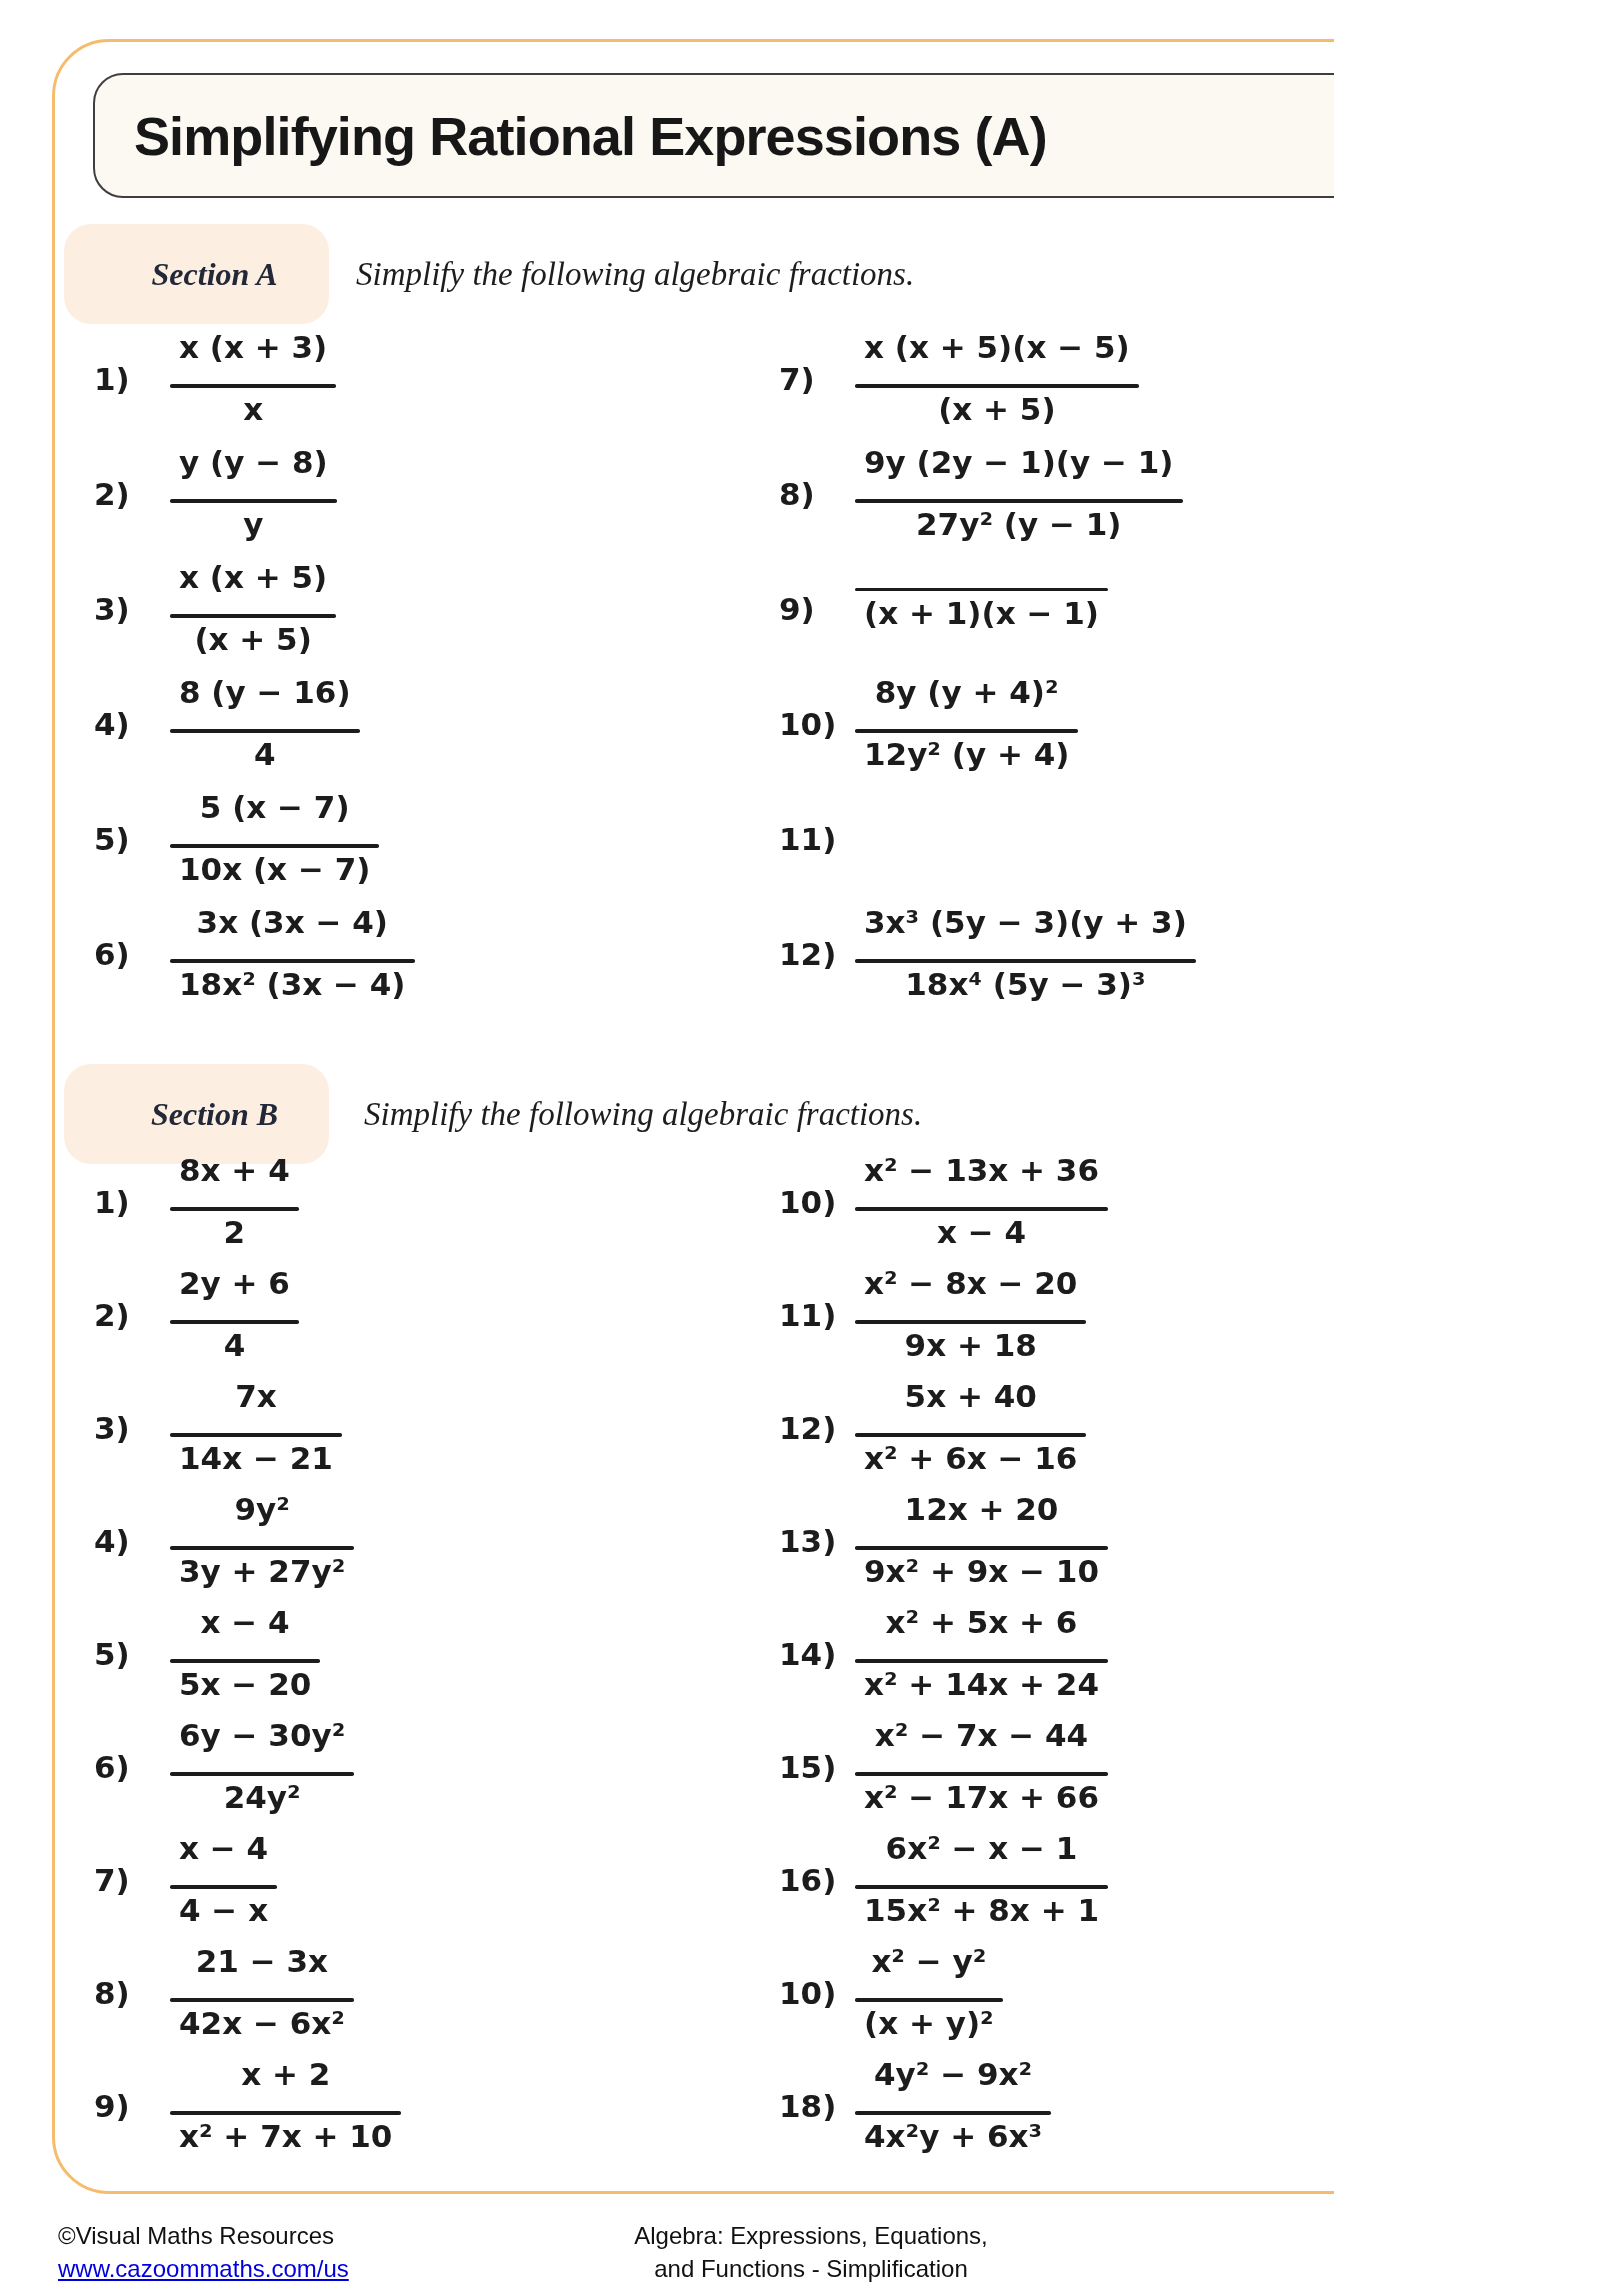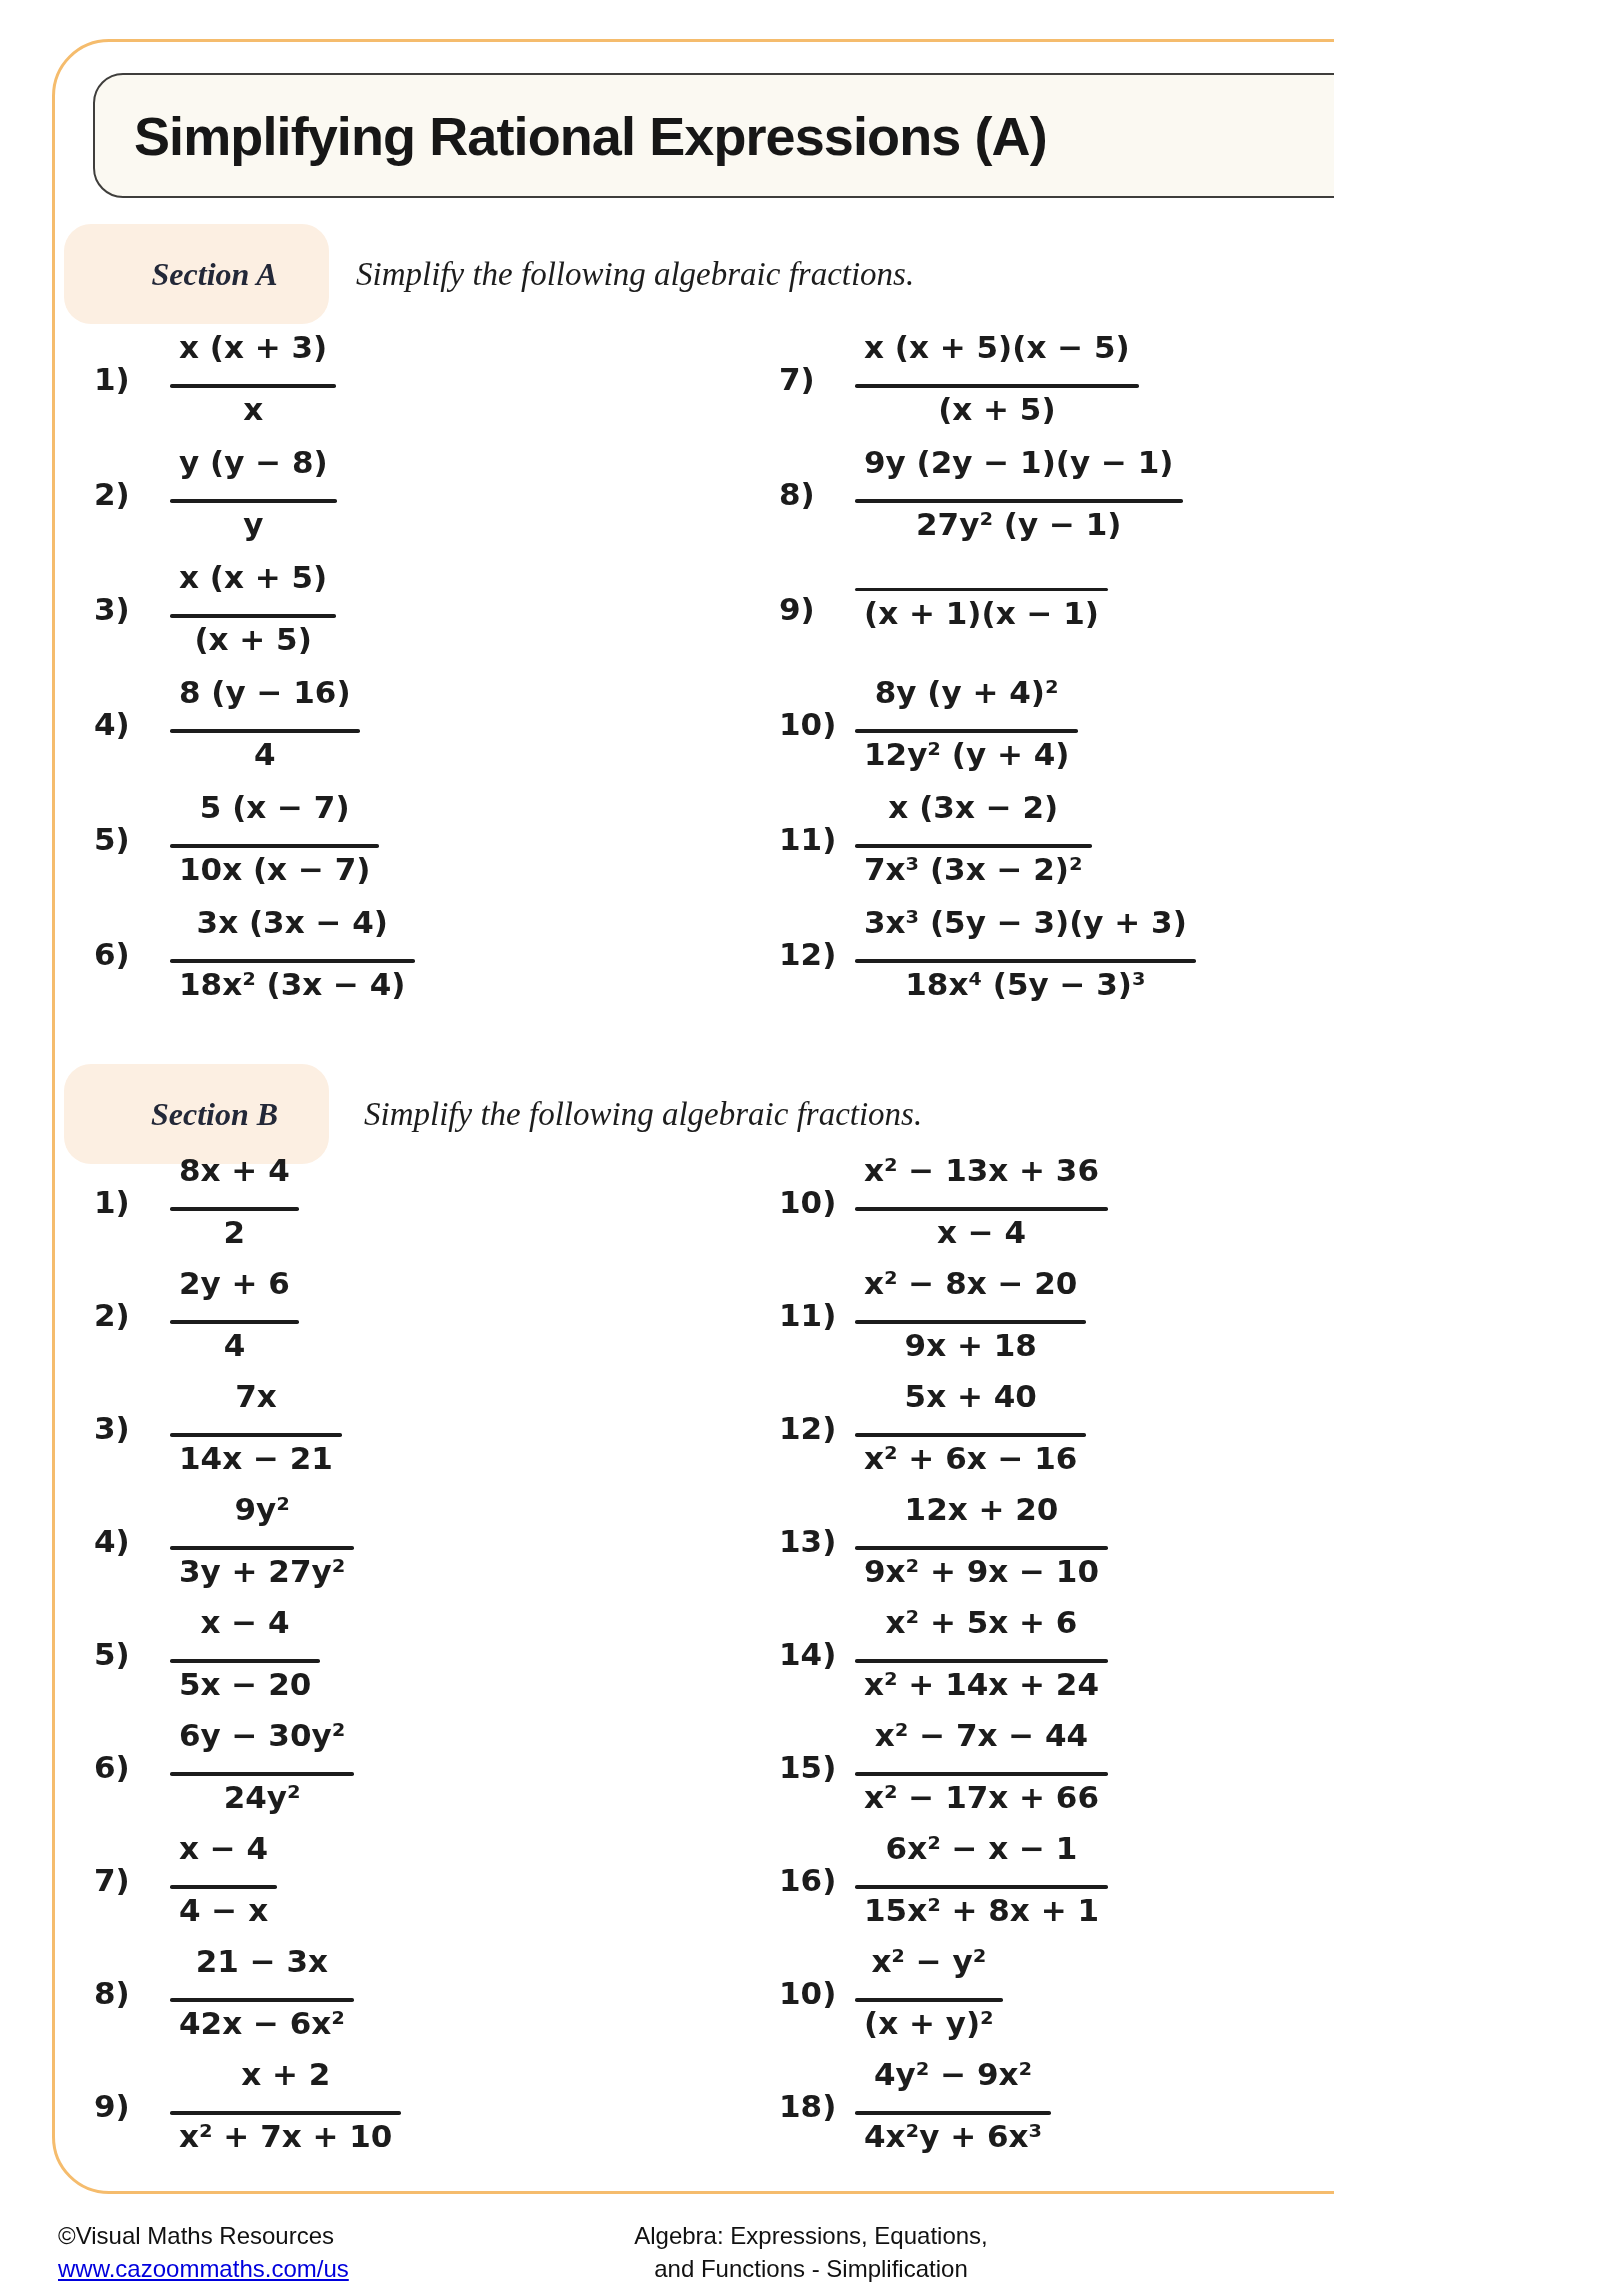--- a/index.html
+++ b/index.html
@@ -194,25 +194,20 @@
     <span class="pnum">10)</span>
     <span class="frac">
       <span class="fnum">8y (y + 4)²</span>
       <span class="fbar"></span>
       <span class="fden">12y² (y + 4)</span>
     </span>
   </div>
 
   <div class="problem">
     <span class="pnum">11)</span>
-    <span class="frac">
-      <span class="fnum">x (3x − 2)</span>
-      <span class="fbar"></span>
-      <span class="fden">7x³ (3x − 2)²</span>
-    </span>
   </div>
 
   <div class="problem">
     <span class="pnum">12)</span>
     <span class="frac">
       <span class="fnum">3x³ (5y − 3)(y + 3)</span>
       <span class="fbar"></span>
       <span class="fden">18x⁴ (5y − 3)³</span>
     </span>
   </div>

